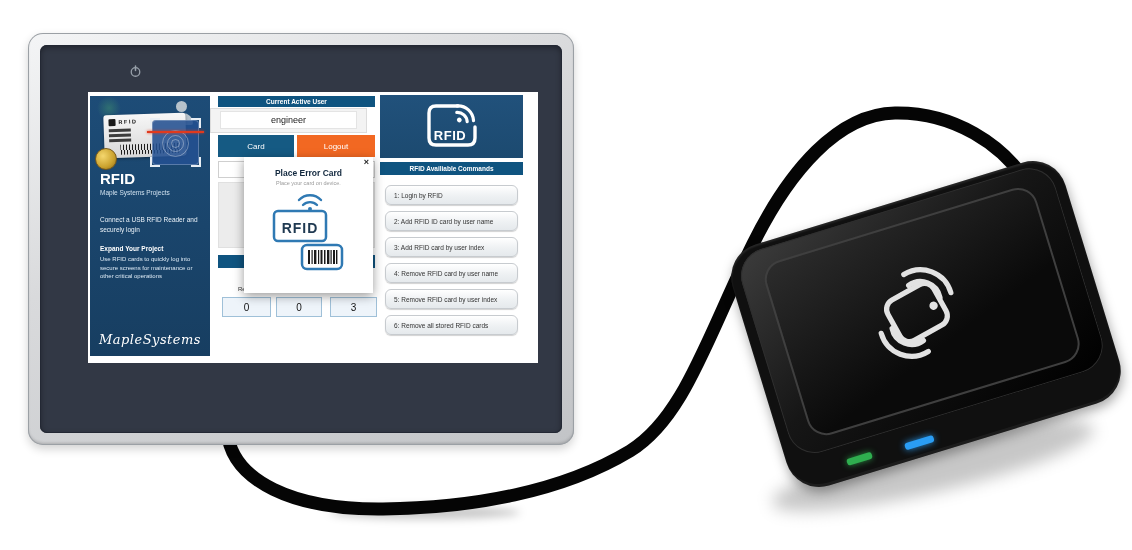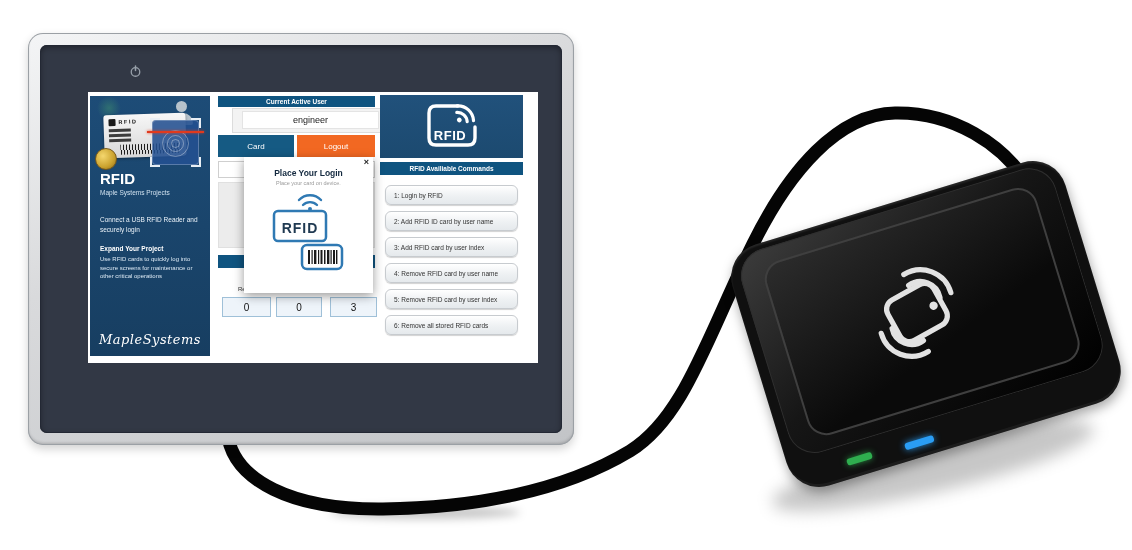--- a/index.html
+++ b/index.html
@@ -59,21 +59,21 @@
   .sb-pitch{left:10px;top:119px;width:102px;font-size:6.5px;line-height:1.5;color:#eaf2f9;}
   .sb-exp-title{left:10px;top:149px;font-size:6.5px;font-weight:bold;}
   .sb-exp-text{left:10px;top:159px;width:106px;font-size:6px;line-height:1.45;color:#dce9f4;}
   .sb-brand{left:0;bottom:9px;width:100%;text-align:center;
     font-family:"DejaVu Serif",serif;font-style:italic;font-size:13px;letter-spacing:.5px;}
 
   
   .hdr-bar{background:var(--header-blue,#0f5480);color:#fff;font-weight:bold;font-size:6.5px;
     display:flex;align-items:center;justify-content:center;}
   .user-header{left:130px;top:4px;width:157px;height:11px;}
-  .field-strip{left:144px;top:16px;width:157px;height:25px;background:#f3f3f3;border:1px solid #dcdcdc;box-sizing:border-box;}
+  .field-strip{left:122px;top:16px;width:157px;height:25px;background:#f3f3f3;border:1px solid #dcdcdc;box-sizing:border-box;}
   .field-inner{left:9px;top:2px;right:9px;bottom:3px;background:#fff;box-shadow:inset 0 0 0 1px #e4e4e4;
     display:flex;align-items:center;justify-content:center;font-size:9px;color:#222;}
   .btn{display:flex;align-items:center;justify-content:center;color:#fff;font-size:8px;cursor:pointer;}
   .btn-login{left:130px;top:43px;width:76px;height:22px;background:var(--login-blue,#155a83);}
   .btn-logout{left:209px;top:43px;width:78px;height:22px;background:var(--logout-orange,#f26822);}
   .input-bar{left:130px;top:69px;width:157px;height:17px;background:#fff;border:1px solid #cfcfcf;box-sizing:border-box;}
   .gray-panel{left:130px;top:90px;width:157px;height:66px;background:#ececec;border:1px solid #e0e0e0;box-sizing:border-box;}
   .section-bar{left:130px;top:163px;width:157px;height:13px;background:var(--header-blue,#0f5480);}
   .stat-label{top:191px;height:9px;font-size:5px;color:#333;display:flex;align-items:flex-end;justify-content:center;}
   .stat-label.first{font-size:6px;}
@@ -186,21 +186,21 @@
 
     <div class="abs stat-label first" style="left:134px;width:49px;">Result</div>
     <div class="abs stat-label" style="left:188px;width:46px;">Error</div>
     <div class="abs stat-label" style="left:242px;width:47px;">Cards</div>
     <div class="abs stat-box" style="left:134px;width:49px;">0</div>
     <div class="abs stat-box" style="left:188px;width:46px;">0</div>
     <div class="abs stat-box" style="left:242px;width:47px;">3</div>
 
     <div class="abs modal">
       <div class="abs modal-close">×</div>
-      <div class="abs modal-title">Place Your Login</div>
+      <div class="abs modal-title">Place Error Card</div>
       <div class="abs modal-sub">Place your card on device.</div>
       <svg class="abs modal-icon" width="80" height="88" viewBox="0 0 80 88">
         <path d="M 35 12 a 10 10 0 0 1 14 0" fill="none" stroke="#2f79b3" stroke-width="2.4" stroke-linecap="round"></path>
         <path d="M 31 7 a 15 15 0 0 1 22 0" fill="none" stroke="#2f79b3" stroke-width="2.4" stroke-linecap="round"></path>
         <circle cx="42" cy="16" r="2" fill="#2f79b3"></circle>
         <rect x="6" y="18" width="52" height="30" rx="4" fill="#ffffff" stroke="#2f79b3" stroke-width="2.5"></rect>
         <text x="32" y="40" text-anchor="middle" font-family="Liberation Sans, sans-serif" font-size="14" font-weight="bold" fill="#203a52" letter-spacing="1">RFID</text>
         <rect x="34" y="52" width="40" height="24" rx="5" fill="#ffffff" stroke="#2f79b3" stroke-width="2.5"></rect>
         <g fill="#1a1a1a">
           <rect x="40" y="57" width="2" height="14"></rect>

